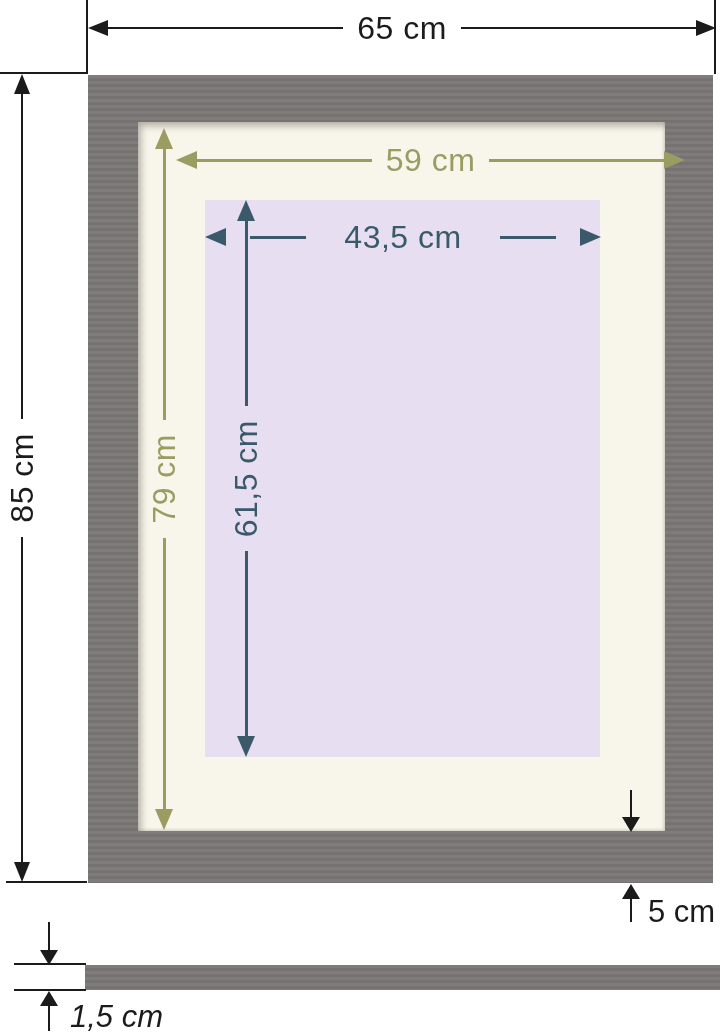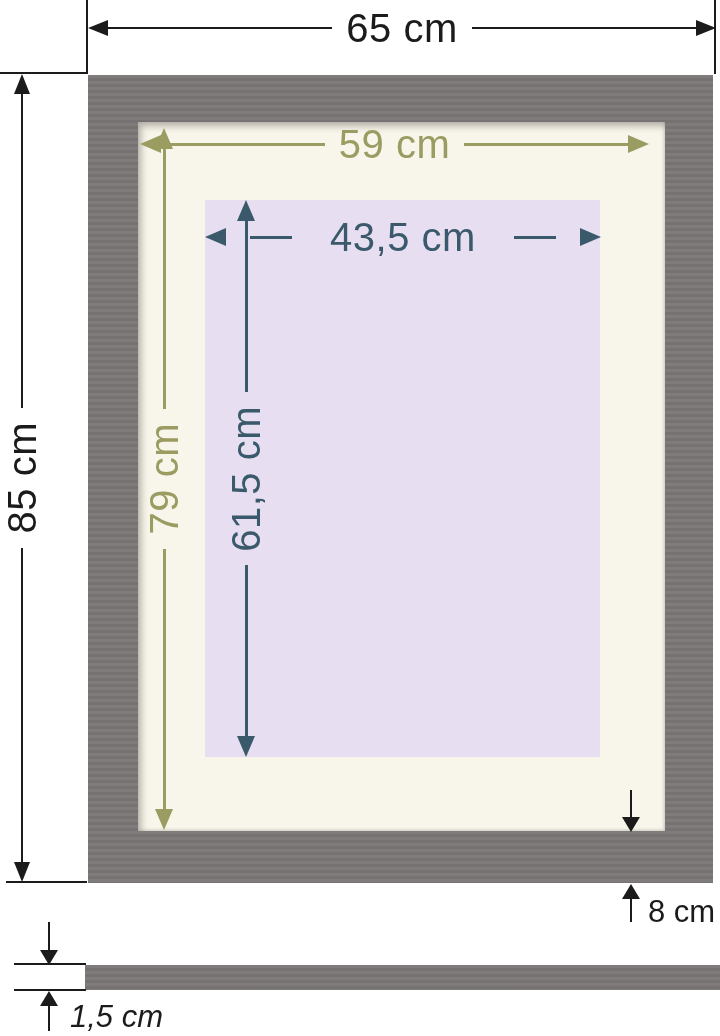--- a/index.html
+++ b/index.html
@@ -28,21 +28,21 @@
     background-image:repeating-linear-gradient(180deg,
       rgba(255,255,255,0.035) 0 3px, rgba(0,0,0,0.045) 3px 6px);
   }
 
   
   .hdim{position:absolute;display:flex;align-items:center;}
   .hdim .seg{flex:1;height:var(--lw);background:var(--c);}
   .vdim{position:absolute;display:flex;flex-direction:column;align-items:center;}
   .vdim .seg{flex:1;width:var(--lw);background:var(--c);}
   .dim-label{
-    font-size:40px;line-height:1;color:var(--c);white-space:nowrap;
+    font-size:32px;line-height:1;color:var(--c);white-space:nowrap;
     letter-spacing:0.5px;
   }
   .hdim .dim-label{padding:0 14px;}
   .vdim .dim-label{padding:14px 0;writing-mode:vertical-rl;transform:rotate(180deg);}
 
   .ah{width:0;height:0;flex:0 0 auto;}
   .ah.l{border-top:var(--hw) solid transparent;border-bottom:var(--hw) solid transparent;border-right:var(--hl) solid var(--c);}
   .ah.r{border-top:var(--hw) solid transparent;border-bottom:var(--hw) solid transparent;border-left:var(--hl) solid var(--c);}
   .ah.u{border-left:var(--hw) solid transparent;border-right:var(--hw) solid transparent;border-bottom:var(--hl) solid var(--c);}
   .ah.d{border-left:var(--hw) solid transparent;border-right:var(--hw) solid transparent;border-top:var(--hl) solid var(--c);}
@@ -84,21 +84,21 @@
   </div>
 
   <div class="vdim black" style="left:3px;top:74px;width:38px;height:808px;">
     <span class="ah u"></span>
     <span class="seg"></span>
     <span class="dim-label">85 cm</span>
     <span class="seg"></span>
     <span class="ah d"></span>
   </div>
 
-  <div class="hdim olive" style="left:140px;top:128px;width:509px;height:32px;">
+  <div class="hdim olive" style="left:140px;top:144px;width:509px;height:32px;padding-left:36px;">
     <span class="ah l"></span>
     <span class="seg"></span>
     <span class="dim-label">59 cm</span>
     <span class="seg"></span>
     <span class="ah r"></span>
   </div>
 
   <div class="vdim olive" style="left:145px;top:128px;width:38px;height:702px;">
     <span class="ah u"></span>
     <span class="seg"></span>
@@ -120,21 +120,21 @@
     <span class="seg"></span>
     <span class="dim-label">61,5 cm</span>
     <span class="seg"></span>
     <span class="ah d"></span>
   </div>
 
   <div class="leader-line" style="left:630px;top:790px;height:28px;"></div>
   <div class="leader-head down" style="left:622px;top:817px;"></div>
   <div class="leader-head up" style="left:622px;top:884px;"></div>
   <div class="leader-line" style="left:630px;top:898px;height:24px;"></div>
-  <div class="side-label" style="left:648px;top:893px;">8 cm</div>
+  <div class="side-label" style="left:648px;top:893px;">5 cm</div>
 
   <div class="profile-bar"></div>
   <div class="extline" style="left:14px;top:963px;width:72px;height:2px;"></div>
   <div class="extline" style="left:14px;top:989px;width:72px;height:2px;"></div>
   <div class="leader-line" style="left:48px;top:922px;height:29px;"></div>
   <div class="leader-head down" style="left:40px;top:950px;"></div>
   <div class="leader-head up" style="left:40px;top:991px;"></div>
   <div class="leader-line" style="left:48px;top:1005px;height:26px;"></div>
   <div class="side-label" style="left:70px;top:998px;font-style:italic;">1,5 cm</div>
 

